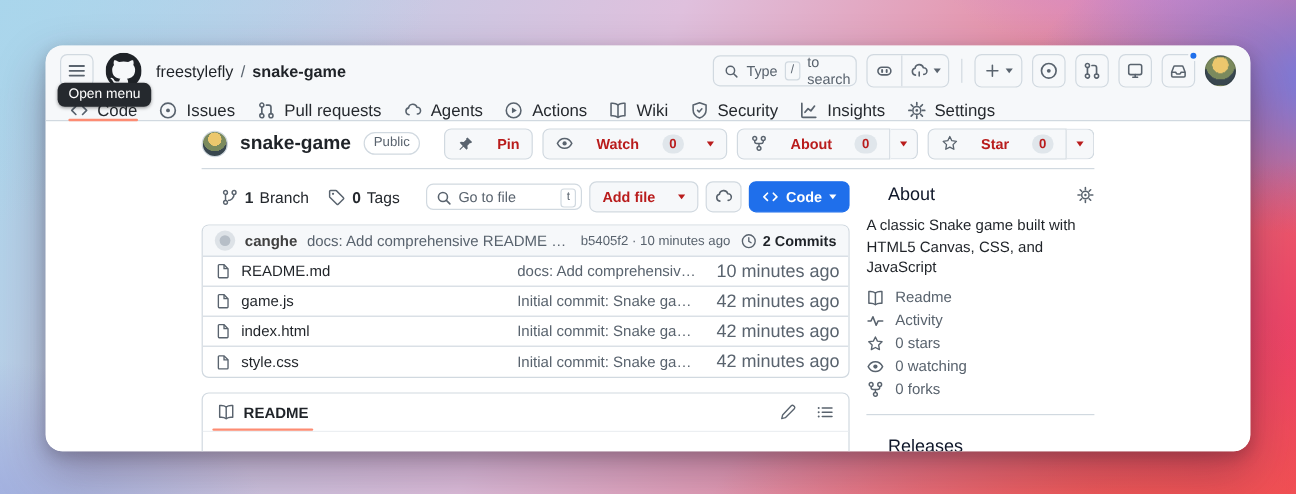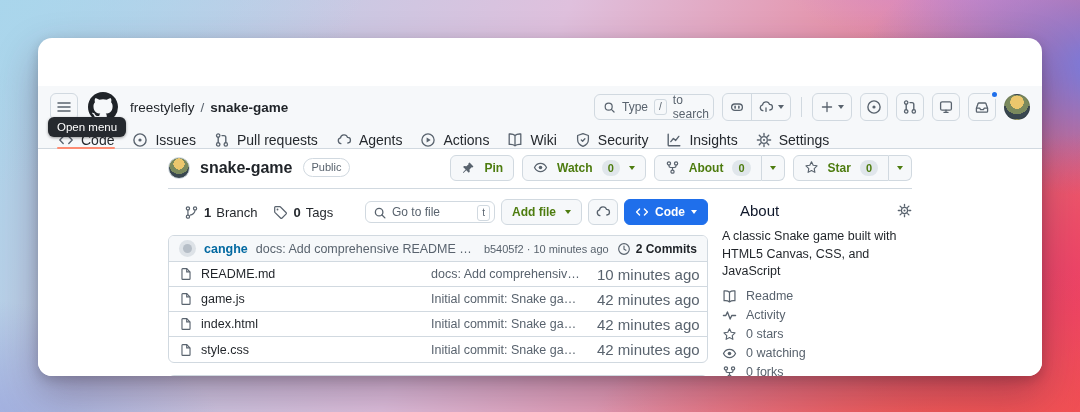--- a/index.html
+++ b/index.html
@@ -16,21 +16,21 @@
       radial-gradient(45% 60% at -6% 108%, #97a3dc 0%, rgba(151,163,220,0) 60%),
       linear-gradient(115deg, #abd6ec 0%, #dfc0dd 45%, #e87e93 78%, #ee4d55 100%);
   }
   svg { display:block; flex:none; }
   .card {
     position:absolute; left:38px; top:38px; width:1004px; height:338px;
     background:#ffffff; border-radius:14px; overflow:hidden;
     box-shadow:0 18px 40px rgba(60,30,60,.35), 0 4px 12px rgba(0,0,0,.18);
   }
   
-  .gh-header { background:#f6f8fa; border-bottom:1px solid #d1d9e0; padding:6px 12px 0; position:relative;margin-top:48px; }
+  .gh-header { background:#f6f8fa; border-bottom:1px solid #d1d9e0; padding:6px 12px 0; position:relative; }
   .app-bar { display:flex; align-items:center; gap:8px; height:30px; }
   .icon-btn {
     display:flex; align-items:center; justify-content:center; gap:4px;
     width:28px; height:28px; border:1px solid #d1d9e0; border-radius:6px;
     background:transparent; color:#59636e; position:relative; cursor:pointer;
   }
   .logo { color:#1f2328; margin-left:2px; }
   .breadcrumb { display:flex; align-items:center; gap:6px; font-size:13.5px; color:#1f2328; margin-left:4px; }
   .crumb-sep { color:#59636e; }
   .crumb-repo { font-weight:700; }
@@ -67,23 +67,23 @@
   
   .content { background:#fff; display:flex; justify-content:center; }
   .container { width:744px; padding-top:8px; }
   .title-row { display:flex; align-items:center; gap:10px; padding-bottom:10px; border-bottom:1px solid #d1d9e0; height:32px; }
   .repo-avatar { width:22px; height:22px; border-radius:50%;
     background: radial-gradient(circle at 50% 30%, #ecc76d 0 32%, #7b8a5d 33% 58%, #39474f 59%); border:1px solid #d1d9e0; }
   .repo-name { font-size:16px; font-weight:700; color:#1f2328; }
   .visibility-badge { font-size:11px; color:#59636e; border:1px solid #d1d9e0; border-radius:999px; padding:1px 8px; line-height:15px; }
   .title-actions { margin-left:auto; display:flex; gap:8px; align-items:center; }
   .btn {
-    display:inline-flex; align-items:center; gap:9px; height:26px; padding:0 10px;
+    display:inline-flex; align-items:center; gap:19px; height:26px; padding:0 10px;
     border:1px solid #d1d9e0; border-radius:6px; background:#f6f8fa;
-    font-size:12px; font-weight:600; color:#4d7c0f; cursor:pointer; white-space:nowrap;
+    font-size:12px; font-weight:600; color:#b91c1c; cursor:pointer; white-space:nowrap;
   }
   .btn svg { color:#59636e; }
   .count-pill { background:#e0e6eb; font-size:11px; padding:0 6px; border-radius:999px; font-weight:600; line-height:16px; }
   .btn-group { display:inline-flex; }
   .btn-group .btn-main { border-radius:6px 0 0 6px; }
   .btn-group .btn-caret { border-radius:0 6px 6px 0; border-left:0; padding:0 8px; }
   
   .layout { display:flex; gap:14px; margin-top:10px; align-items:flex-start; }
   .main-col { width:540px; flex:none; }
   .side-col { flex:1; min-width:0; }
@@ -99,21 +99,21 @@
   .goto .mag { position:absolute; left:8px; top:5px; color:#59636e; }
   .goto .kbd { position:absolute; right:5px; top:4px; background:#fff; }
   .sq-btn { padding:0 6px; }
   .code-btn { background:#1f6feb; border-color:#1f6feb; color:#fff; gap:6px; }
   .code-btn svg { color:#fff; }
   
   .file-table { margin-top:10px; border:1px solid #d1d9e0; border-radius:6px; overflow:hidden; }
   .commit-bar { display:flex; align-items:center; gap:8px; background:#f6f8fa; padding:0 10px; height:26px; font-size:12.5px; border-bottom:1px solid #d1d9e0; }
   .commit-avatar { width:17px; height:17px; border-radius:50%; background:#dde2e7; position:relative; overflow:hidden; }
   .commit-avatar::after { content:""; position:absolute; left:4px; top:4px; width:9px; height:9px; border-radius:50%; background:#b6bec7; }
-  .commit-author { font-weight:700; color:#0369a1; cursor:pointer; }
+  .commit-author { font-weight:700; color:#404040; cursor:pointer; }
   .commit-msg { color:#59636e; white-space:nowrap; overflow:hidden; text-overflow:ellipsis; flex:1; min-width:0; cursor:pointer; }
   .commit-meta { color:#59636e; font-size:11px; white-space:nowrap; }
   .commit-count { display:flex; gap:5px; align-items:center; font-weight:600; color:#1f2328; font-size:12px; white-space:nowrap; cursor:pointer; }
   .commit-count svg { color:#59636e; }
   .file-row { display:grid; grid-template-columns:252px 1fr 100px; align-items:center; height:25px; padding:0 10px; font-size:12.5px; border-bottom:1px solid #d1d9e0; }
   .file-row:last-child { border-bottom:none; }
   .file-name { display:flex; gap:8px; align-items:center; color:#1f2328; cursor:pointer; }
   .file-name svg { color:#59636e; }
   .file-msg { color:#59636e; overflow:hidden; white-space:nowrap; text-overflow:ellipsis; padding-right:12px; cursor:pointer; }
   .file-time { color:#59636e; text-align:right; white-space:nowrap; font-size:15px; }

